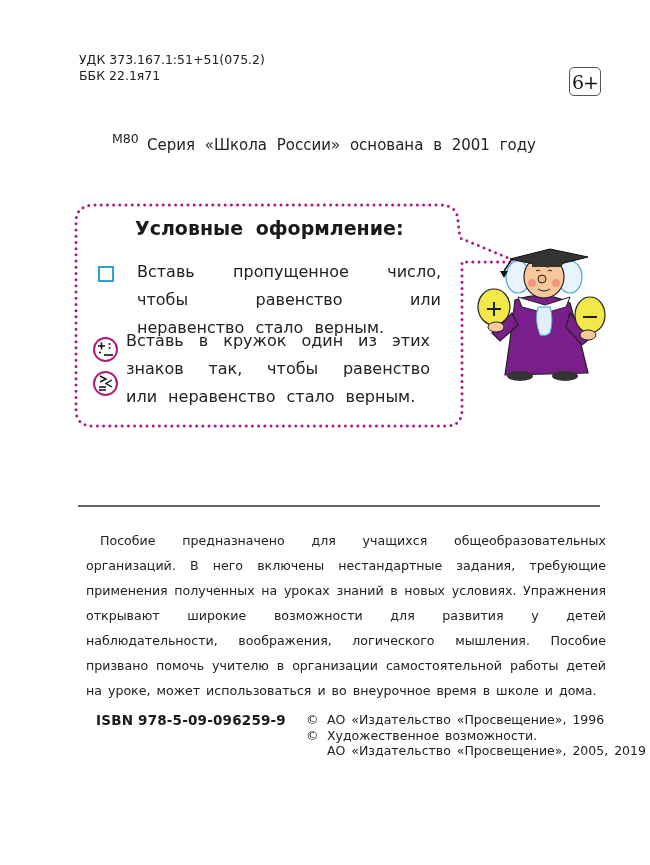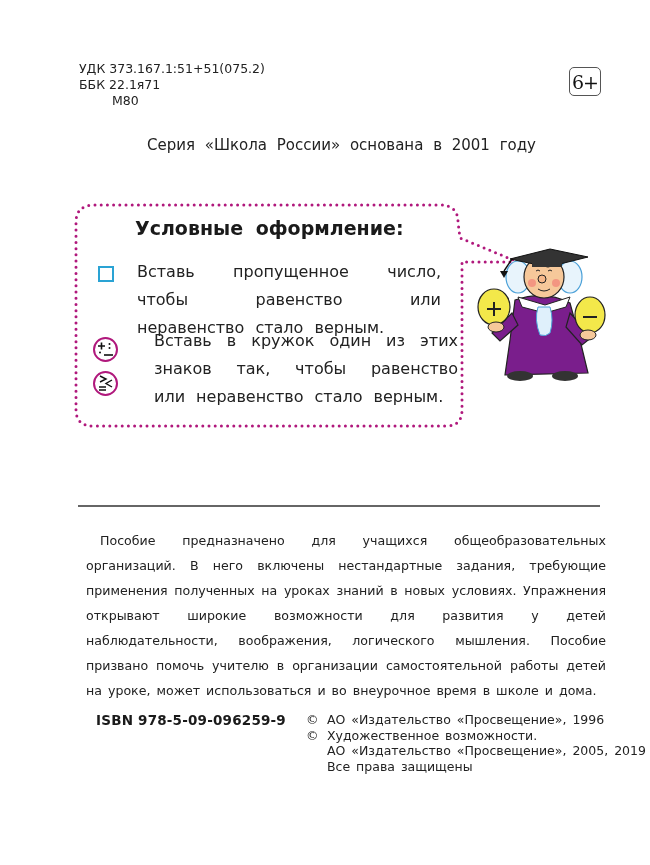--- a/index.html
+++ b/index.html
@@ -1,35 +1,35 @@
 <!DOCTYPE html>
 <html><head>
   <meta charset="utf-8">
   <style>
     html, body { margin: 0; padding: 0; }
     body {
       width: 650px; height: 865px; background: #ffffff; position: relative; overflow: hidden;
       font-family: "DejaVu Sans", "Liberation Sans", sans-serif; color: #1a1a1a;
     }
     .abs { position: absolute; }
-    .classif { left: 79px; top: 61px; font-size: 12.5px; line-height: 16px; color: #222; }
-    .classif .indent { padding-left: 33px; }
+    .classif { left: 79px; top: 52px; font-size: 12.5px; line-height: 16px; color: #222; }
+    .classif .indent { padding-left: 33px; margin-top: 47px; }
     .age-badge {
       left: 569px; top: 67px; width: 30px; height: 27px;
       border: 1.5px solid #555; border-radius: 5px;
       font-family: "DejaVu Serif", "Liberation Serif", serif; font-size: 19px;
       display: flex; align-items: center; justify-content: center; color: #111;
       letter-spacing: -1px;
     }
     .series { left: 147px; top: 136px; font-size: 15px; word-spacing: 5px; color: #222; }
     .bubble-svg { left: 0; top: 0; }
     .legend-title { left: 135px; top: 217px; font-size: 19px; font-weight: bold; word-spacing: 6px; color: #1a1a1a; }
     .legend-item { font-size: 16px; line-height: 28px; color: #222; word-spacing: 6px; text-align: justify; text-align-last: left; }
     .item1 { left: 137px; top: 258px; width: 304px; }
-    .item2 { left: 154px; top: 327px; width: 304px; }
+    .item2 { left: 126px; top: 327px; width: 304px; }
     .square-icon { left: 98px; top: 266px; width: 16px; height: 16px; border: 2px solid #2aa3d4; box-sizing: border-box; }
     .circle-icon { left: 93px; width: 25px; height: 25px; border: 2px solid #b0187c; border-radius: 50%; box-sizing: border-box; }
     .c1 { top: 337px; }
     .c2 { top: 371px; }
     .rule { left: 78px; top: 505px; width: 522px; height: 2px; background: #666; }
     .desc { left: 78px; top: 528px; width: 520px; font-size: 12.6px; line-height: 25px; color: #222; text-align: justify; word-spacing: 2px; margin-left: 8px; }
     .desc p { margin: 0; text-indent: 14px; }
     .isbn { left: 96px; top: 712px; font-size: 13.5px; font-weight: bold; color: #1a1a1a; letter-spacing: 0.2px; }
     .copy { left: 306px; top: 712px; font-size: 12.5px; line-height: 15.5px; color: #222; }
     .copy .row { display: flex; }
@@ -128,17 +128,13 @@
     <span class="txt">АО «Издательство «Просвещение», 1996</span>
   </div>
   <div class="row">
     <span class="sym">©</span>
     <span class="txt">Художественное возможности.</span>
   </div>
   <div class="row">
     <span class="sym"></span>
     <span class="txt">АО «Издательство «Просвещение», 2005, 2019</span>
   </div>
-  <div class="row">
-    <span class="sym"></span>
-    <span class="txt">Все права защищены</span>
-  </div>
 </div>
 
 </body></html>

